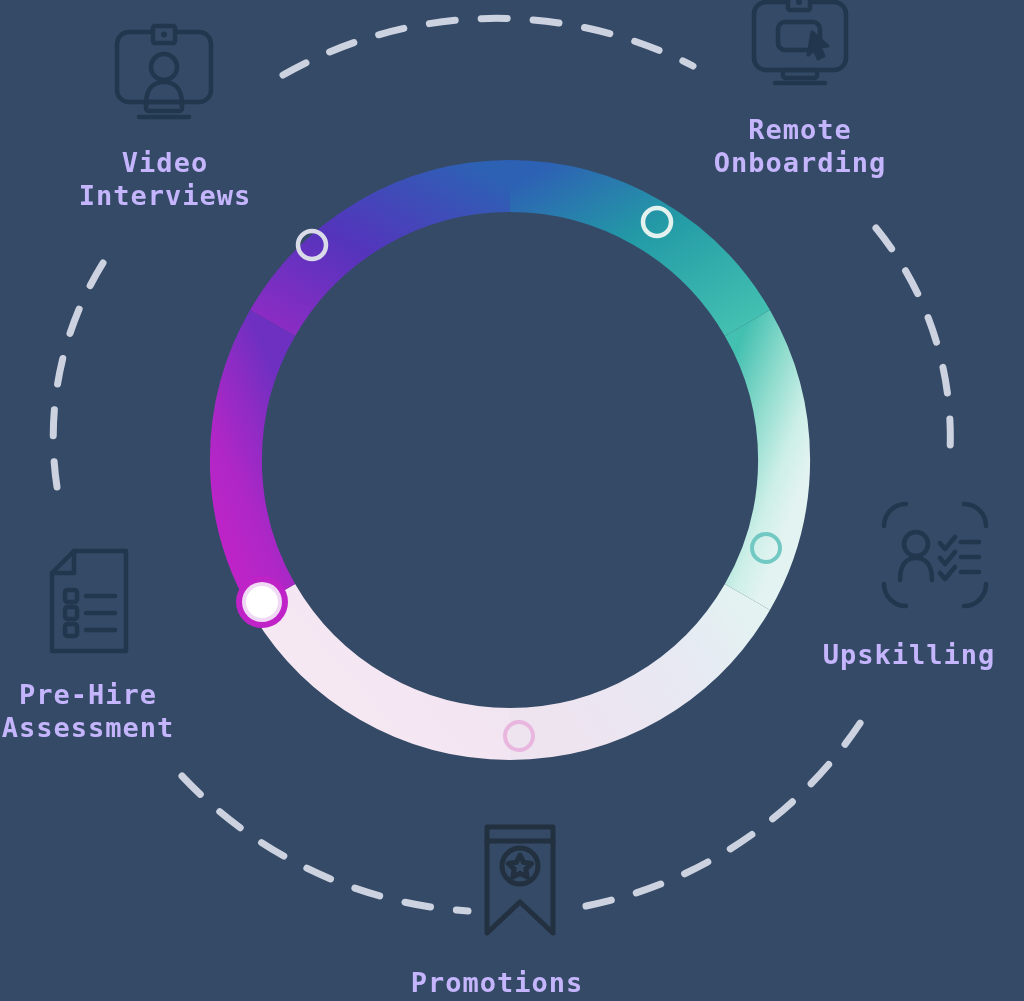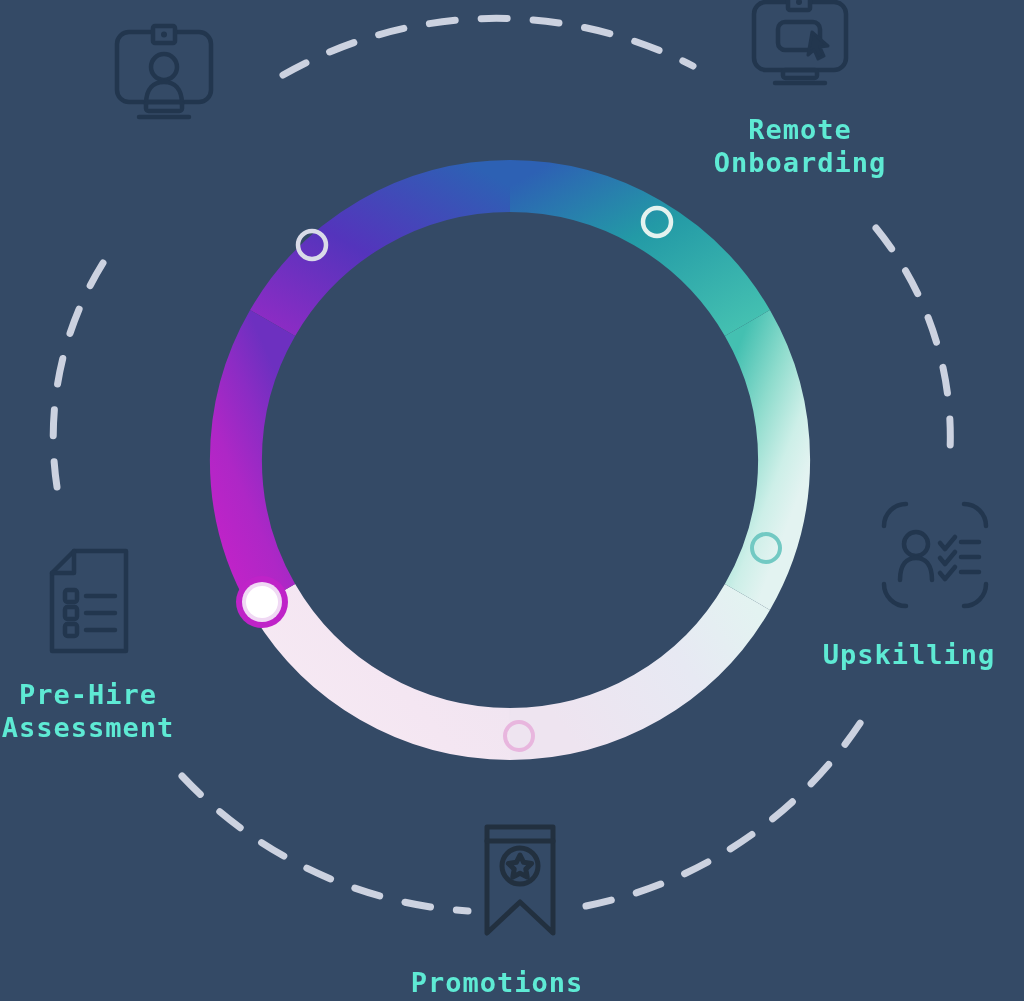--- a/index.html
+++ b/index.html
@@ -26,21 +26,21 @@
     width: 1024px;
     height: 1001px;
   }
   .node-label {
     position: absolute;
     font-family: "DejaVu Sans Mono", monospace;
     font-weight: bold;
     font-size: 27px;
     line-height: 33px;
     letter-spacing: 1px;
-    color: #5eead4;
+    color: #c4b5fd;
     text-align: center;
     white-space: pre;
     user-select: none;
   }
   .icon-wrap {
     position: absolute;
   }
 </style>
 </head>
 <body>
@@ -186,20 +186,22 @@
         <rect x="17" y="42" width="12" height="12" rx="2.5"></rect>
         <rect x="17" y="59" width="12" height="12" rx="2.5"></rect>
         <rect x="17" y="76" width="12" height="12" rx="2.5"></rect>
         <line x1="38" y1="48" x2="67" y2="48"></line>
         <line x1="38" y1="65" x2="67" y2="65"></line>
         <line x1="38" y1="82" x2="67" y2="82"></line>
       </g>
     </svg>
   </div>
 
+  <div class="node-label" style="left:5px; top:146px; width:320px;">Video
+Interviews</div>
 
   <div class="node-label" style="left:640px; top:113px; width:320px;">Remote
 Onboarding</div>
 
   <div class="node-label" style="left:784px; top:638px; width:250px;">Upskilling</div>
 
   <div class="node-label" style="left:372px; top:966px; width:250px;">Promotions</div>
 
   <div class="node-label" style="left:-72px; top:678px; width:320px;">Pre-Hire
 Assessment</div>

